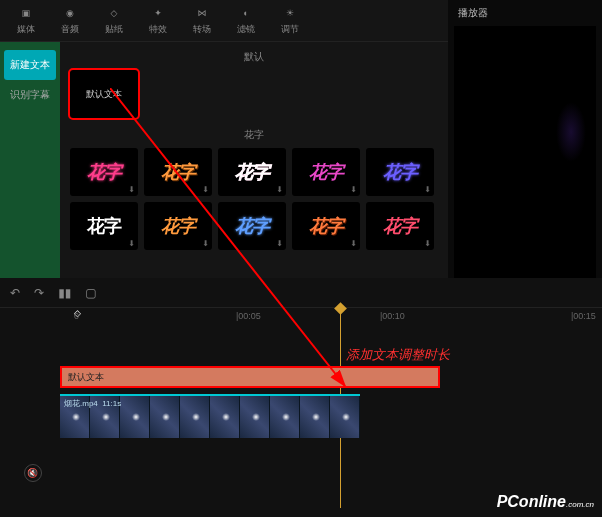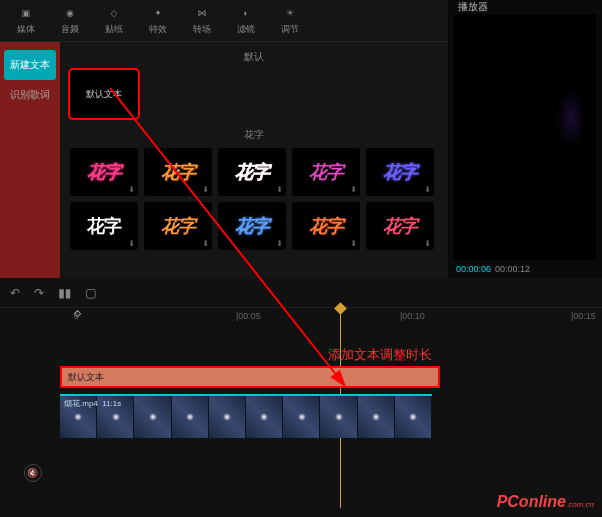--- a/index.html
+++ b/index.html
@@ -8,21 +8,21 @@
 .top-section { display: flex; height: 278px; }
 .left-panel { width: 448px; background: #151515; display: flex; flex-direction: column; }
 .right-panel { width: 154px; background: #0a0a0a; display: flex; flex-direction: column; }
 
 .toolbar { display: flex; height: 42px; border-bottom: 1px solid #222; padding: 0 4px; }
 .toolbar-item { display: flex; flex-direction: column; align-items: center; justify-content: center; width: 44px; cursor: pointer; color: #888; font-size: 9px; gap: 2px; }
 .toolbar-item.active { color: #00d4e0; }
 .toolbar-icon { width: 16px; height: 16px; display: flex; align-items: center; justify-content: center; }
 
 .content-row { display: flex; flex: 1; overflow: hidden; }
-.sidebar { width: 60px; background: #7f1d1d; padding-top: 8px; }
+.sidebar { width: 60px; background: #14532d; padding-top: 8px; }
 .sidebar-item { padding: 8px 6px; font-size: 10px; text-align: center; cursor: pointer; color: #aaa; }
 .sidebar-item.active { background: #00a8b5; color: #fff; border-radius: 3px; margin: 0 4px; }
 
 .template-area { flex: 1; padding: 8px 10px; overflow: hidden; }
 .section-label { font-size: 10px; color: #888; margin-bottom: 6px; text-align: center; }
 .template-grid { display: flex; flex-wrap: wrap; gap: 6px; margin-bottom: 10px; }
 .template-card { width: 68px; height: 48px; background: #000; border-radius: 3px; display: flex; align-items: center; justify-content: center; position: relative; cursor: pointer; }
 .template-card.highlighted { outline: 2px solid #ff0000; }
 .template-text { font-size: 9px; color: #ccc; }
 .dl-icon { position: absolute; bottom: 2px; right: 3px; font-size: 8px; color: #666; }
@@ -32,52 +32,52 @@
 .hz2 { color: #ff9a3d; text-shadow: 1px 1px 0 #5e2a00; }
 .hz3 { color: #ff5fb0; -webkit-text-stroke: 0.5px #fff; }
 .hz4 { color: #e847c7; }
 .hz5 { color: #6b5fff; text-shadow: 0 0 3px #6b5fff; }
 .hz6 { color: #fff; font-style: normal; }
 .hz7 { color: #ff9a3d; }
 .hz8 { color: #5f9fff; text-shadow: 0 0 3px #5f9fff; }
 .hz9 { color: #ff7a3d; text-shadow: 1px 1px 0 #5e1a00; }
 .hz10 { color: #ff4d6d; }
 
-.player-header { padding: 0 10px; font-size: 10px; color: #bbb; }
+.player-header { padding: 6px 10px; font-size: 10px; color: #bbb; }
 .player-viewport { flex: 1; background: #000; margin: 0 6px; position: relative; }
 .player-viewport::after { content: ""; position: absolute; right: 10px; top: 30%; width: 30px; height: 60px; background: radial-gradient(ellipse, rgba(40,20,80,0.6) 0%, transparent 70%); }
 .player-time { padding: 4px 8px; font-size: 9px; }
 .player-time .cur { color: #00d4e0; }
 .player-time .tot { color: #888; margin-left: 4px; }
 
 .timeline-section { height: 239px; background: #111; position: relative; }
 .timeline-toolbar { height: 30px; display: flex; align-items: center; padding: 0 10px; gap: 14px; border-bottom: 1px solid #222; }
 .tl-btn { color: #888; cursor: pointer; font-size: 12px; }
 
 .ruler { height: 18px; position: relative; margin-left: 60px; color: #666; font-size: 9px; }
 .ruler-mark { position: absolute; top: 3px; }
 .playhead-marker { position: absolute; top: 0; left: 14px; color: #fff; }
 
-.annotation { position: absolute; color: #ff3030; font-size: 13px; left: 328px; top: 68px; }
+.annotation { position: absolute; color: #ff3030; font-size: 13px; left: 346px; top: 68px; font-style: italic; }
 
 .tracks { position: relative; margin-left: 60px; margin-top: 40px; }
 .text-track { height: 22px; background: #d47a5f; border: 2px solid #ff0000; width: 380px; display: flex; align-items: center; padding-left: 6px; font-size: 9px; color: #222; margin-bottom: 6px; }
-.video-track { height: 44px; width: 372px; background: #0a3540; border-top: 2px solid #00c8d4; position: relative; display: flex; }
+.video-track { height: 44px; width: 300px; background: #0a3540; border-top: 2px solid #00c8d4; position: relative; display: flex; }
 .video-label { position: absolute; top: 2px; left: 4px; font-size: 8px; color: #bde; z-index: 2; }
 .thumb { flex: 1; background: linear-gradient(45deg, #1a2840 0%, #3a4870 50%, #1a2840 100%); border-right: 1px solid #0a1520; position: relative; }
 .thumb::after { content: ""; position: absolute; top: 40%; left: 40%; width: 8px; height: 8px; background: radial-gradient(circle, #fff 0%, transparent 70%); }
 .track-mute { position: absolute; top: 186px; left: 24px; width: 18px; height: 18px; border: 1px solid #444; border-radius: 50%; display: flex; align-items: center; justify-content: center; font-size: 9px; color: #888; cursor: pointer; }
 
 .playhead-line { position: absolute; left: 340px; top: 30px; width: 1px; height: 200px; background: #d4a030; }
 .playhead-line::before { content: ""; position: absolute; top: -4px; left: -4px; width: 9px; height: 9px; background: #d4a030; transform: rotate(45deg); }
 
 .arrow-svg { position: absolute; left: 110px; top: 88px; pointer-events: none; z-index: 50; }
 
 .watermark { position: absolute; right: 8px; bottom: 6px; text-align: right; }
-.wm-logo { font-size: 16px; font-weight: bold; font-style: italic; color: #ef4444; }
+.wm-logo { font-size: 16px; font-weight: bold; font-style: italic; color: #ffffff; }
 .wm-logo .com { font-size: 8px; font-weight: normal; }
 .wm-sub { font-size: 10px; color: #fff; letter-spacing: 1px; }
 </style>
 </head>
 <body>
 
 <div class="top-section">
   <div class="left-panel">
     <div class="toolbar">
       <div class="toolbar-item">
@@ -105,21 +105,21 @@
           <span>滤镜</span>
         </div>
       <div class="toolbar-item">
           <span class="toolbar-icon">☀</span>
           <span>调节</span>
         </div>
     </div>
     <div class="content-row">
       <div class="sidebar">
         <div class="sidebar-item active">新建文本</div>
-        <div class="sidebar-item">识别歌词</div>
+        <div class="sidebar-item">识别字幕</div>
       </div>
       <div class="template-area">
         <div class="section-label">默认</div>
         <div class="template-grid">
           <div class="template-card highlighted">
               <span class="template-text">默认文本</span>
             </div>
         </div>
         <div class="section-label">花字</div>
         <div class="template-grid">
@@ -163,38 +163,35 @@
               <span class="huazi hz10">花字</span>
               <span class="dl-icon">⬇</span>
             </div>
         </div>
       </div>
     </div>
   </div>
   <div class="right-panel">
     <div class="player-header">播放器</div>
     <div class="player-viewport"></div>
-    <div class="player-time">
-      <span class="cur">00:00:06</span><span class="tot">00:00:12</span>
-    </div>
   </div>
 </div>
 
 <div class="timeline-section">
   <div class="timeline-toolbar">
     <span class="tl-btn">↶</span>
     <span class="tl-btn">↷</span>
     <span class="tl-btn">▮▮</span>
     <span class="tl-btn">▢</span>
   </div>
   <div class="ruler">
     <span class="playhead-marker">◇</span>
     <span class="ruler-mark" style="left:14px">0</span>
     <span class="ruler-mark" style="left:176px">|00:05</span>
-    <span class="ruler-mark" style="left:340px">|00:10</span>
+    <span class="ruler-mark" style="left:320px">|00:10</span>
     <span class="ruler-mark" style="left:511px">|00:15</span>
   </div>
   <div class="annotation">添加文本调整时长</div>
   <div class="playhead-line"></div>
   <div class="tracks">
     <div class="text-track">
         <span>默认文本</span>
       </div>
     <div class="video-track">
       <div class="video-label"><span>烟花.mp4</span>&nbsp;&nbsp;<span>11:1s</span></div>

